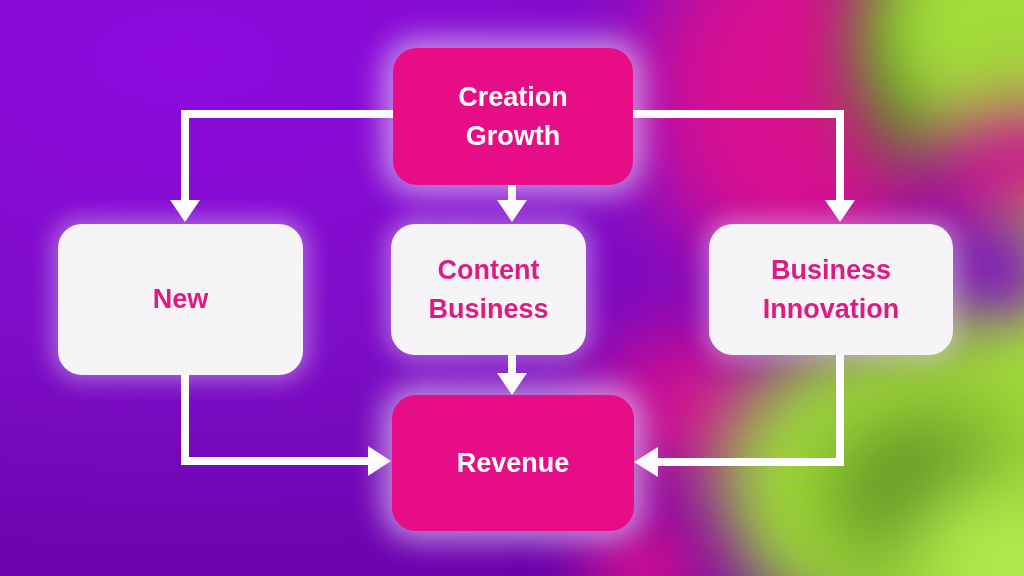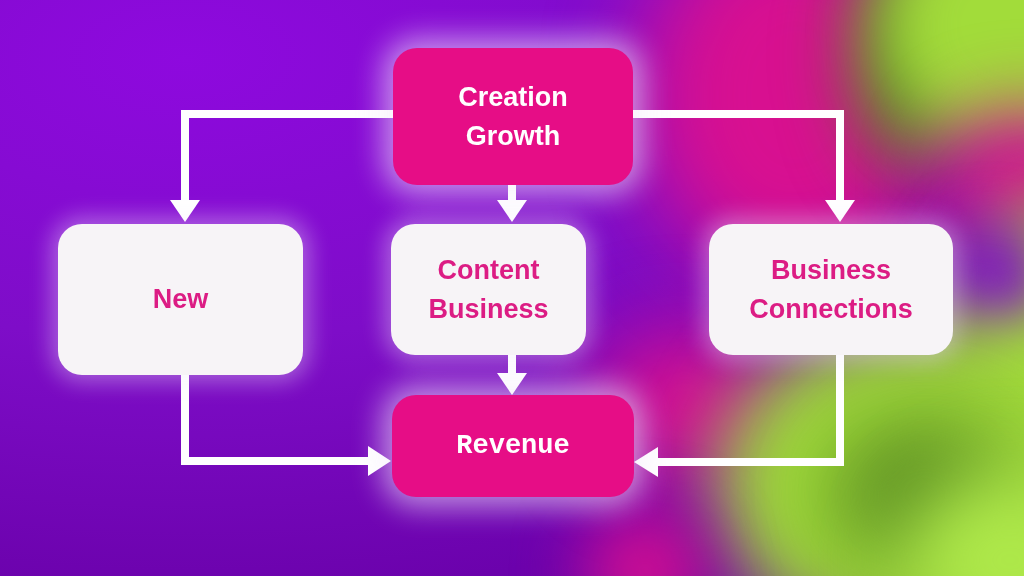--- a/index.html
+++ b/index.html
@@ -33,21 +33,21 @@
     text-align:center;border-radius:24px;font-size:27px;line-height:39px;font-weight:600;
   }
   .node.pink{background:var(--pink-fill);color:var(--pink-text);
     box-shadow:0 0 30px 10px rgba(243,233,252,.60);}
   .node.white{background:var(--white-fill);color:var(--white-text);
     box-shadow:0 0 22px 7px rgba(243,233,252,.38);}
   .pos-network-entry{left:393px;top:48px;width:240px;height:137px;}
   .pos-new-connections{left:58px;top:224px;width:245px;height:151px;}
   .pos-content-creation{left:391px;top:224px;width:195px;height:131px;}
   .pos-business-innovation{left:709px;top:224px;width:244px;height:131px;}
-  .pos-revenue-growth{left:392px;top:395px;width:242px;height:102px;font-family:Liberation Mono, monospace;}
+  .pos-revenue-growth{left:392px;top:395px;width:242px;height:136px;}
 </style>
 </head>
 <body>
 
 <div class="slide">
 
   <div class="bg">
     <div class="blob blob-magenta-tr"></div>
     <div class="blob blob-greendark-tr"></div>
     <div class="blob blob-green-tr"></div>
@@ -97,20 +97,20 @@
     <span>New</span>
   </div>
 
   <div class="node white pos-content-creation">
     <span>Content</span>
     <span>Business</span>
   </div>
 
   <div class="node white pos-business-innovation">
     <span>Business</span>
-    <span>Connections</span>
+    <span>Innovation</span>
   </div>
 
   <div class="node pink pos-revenue-growth">
     <span>Revenue</span>
   </div>
 
 </div>
 
 </body></html>

